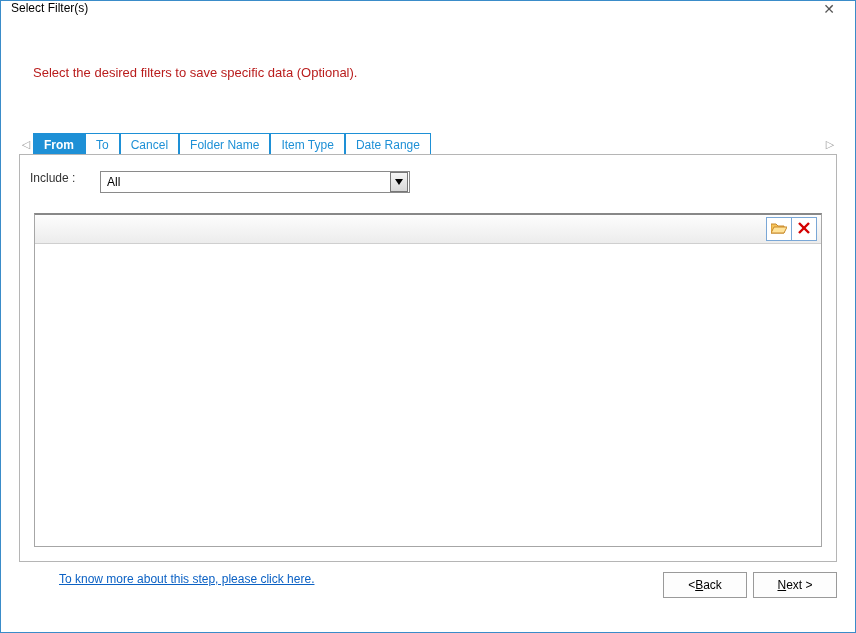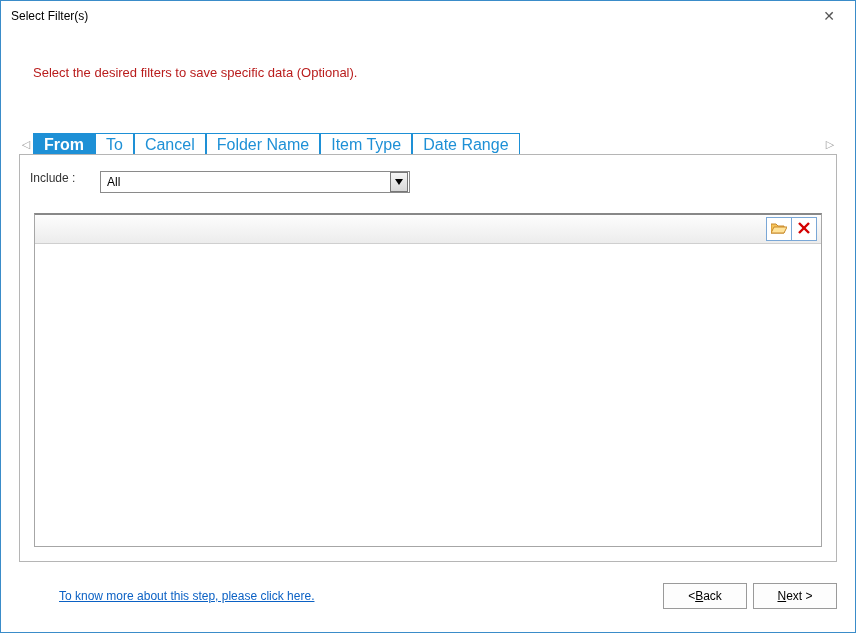--- a/index.html
+++ b/index.html
@@ -1,38 +1,38 @@
 <!DOCTYPE html>
 <html><head>
 <meta charset="utf-8">
 <style>
   html,body{margin:0;padding:0;font-family:"Segoe UI",Tahoma,sans-serif;font-size:12px;color:#000;background:#fff}
   .dialog{width:856px;height:633px;border:1px solid #3a8cc9;box-sizing:border-box;position:relative;background:#fff}
-  .titlebar{height:30px;display:flex;align-items:center;padding:0 8px 0 10px;font-size:12px;color:#000}
+  .titlebar{height:30px;display:flex;align-items:flex-start;padding:0 8px 0 10px;font-size:12px;color:#000}
   .titlebar .title{flex:1}
   .close-x{width:36px;text-align:center;font-size:14px;color:#555;cursor:pointer}
   .body{position:absolute;left:0;right:0;top:30px;bottom:0}
   .heading{font-weight:normal;font-size:13px;color:#b91c1c;padding:34px 0 0 32px}
   .tabs-row{position:absolute;left:18px;right:18px;top:102px;height:22px;display:flex;align-items:center}
   .scroll-arrow{width:14px;text-align:center;color:#9a9a9a;font-size:11px;user-select:none}
   .tabs{display:flex;height:22px}
-  .tab{border:1px solid #1e90d6;border-bottom:none;padding:0 10px;display:flex;align-items:center;color:#1e90d6;font-size:16px;margin-right:0;background:#fff;cursor:pointer}
+  .tab{border:1px solid #1e90d6;border-bottom:none;padding:0 10px;display:flex;align-items:center;color:#1e90d6;font-size:12px;margin-right:0;background:#fff;cursor:pointer}
   .tab.active{background:#1e90d6;color:#fff;font-weight:bold;border-color:#1e90d6}
   .panel{position:absolute;left:18px;right:18px;top:123px;bottom:70px;border:1px solid #b5b5b5;background:#fff;box-sizing:border-box}
   .include-row{display:flex;align-items:flex-start;padding:16px 0 0 10px}
   .include-label{width:70px;color:#333}
   .dropdown{position:relative;width:310px;height:22px;border:1px solid #8a8a8a;background:#fff;display:flex;align-items:center;box-sizing:border-box}
   .dropdown-value{flex:1;padding:0 6px;color:#000000;font-size:12px}
   .dropdown-btn{width:18px;height:20px;border:1px solid #777;margin-right:1px;background:linear-gradient(#f5f5f5,#d8d8d8);display:flex;align-items:center;justify-content:center;box-sizing:border-box}
   .dropdown-btn svg{display:block}
   .inner-box{position:absolute;left:14px;right:14px;top:58px;bottom:14px;border:1px solid #a6a6a6;border-top:2px solid #888;background:#fff;box-sizing:border-box}
   .toolbar{height:28px;background:linear-gradient(#fdfdfd,#ececec);border-bottom:1px solid #cfcfcf;display:flex;align-items:center;justify-content:flex-end;padding:0 4px;gap:0}
   .tool-btn{width:24px;height:22px;border:1px solid #7aa7d6;background:#fff;display:flex;align-items:center;justify-content:center;cursor:pointer}
   .tool-btn+.tool-btn{border-left:none}
-  .footer{position:absolute;left:0;right:0;bottom:0;height:60px;display:flex;align-items:center;padding:0 18px 12px 58px;box-sizing:border-box}
+  .footer{position:absolute;left:0;right:0;bottom:0;height:60px;display:flex;align-items:flex-start;padding:0 18px 12px 58px;box-sizing:border-box}
   .help-link{color:#0b61c4;text-decoration:underline;font-size:12px;cursor:pointer}
   .footer-spacer{flex:1}
   .btn{width:82px;height:24px;border:1px solid #9a9a9a;background:#fdfdfd;display:flex;align-items:center;justify-content:center;font-size:12px;cursor:pointer;margin-left:6px;color:#000}
   .btn.cancel{margin-left:16px}
   .mnemonic{text-decoration:underline}
 </style>
 </head>
 <body>
 
 <div class="dialog">

